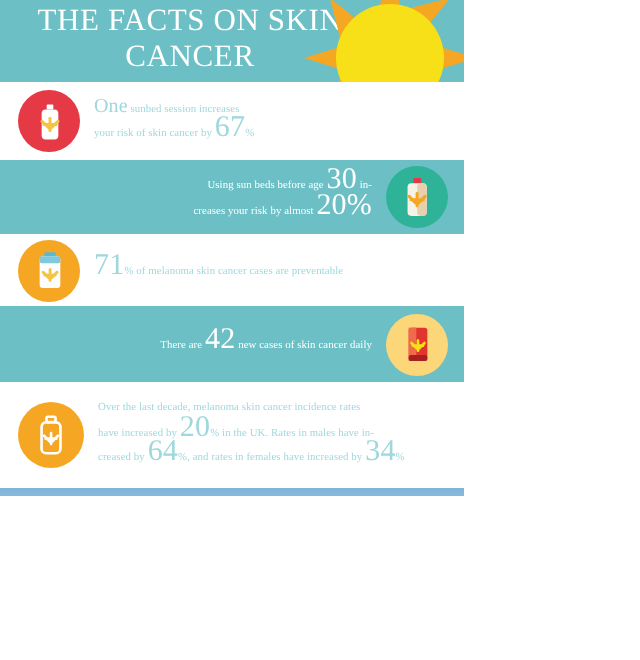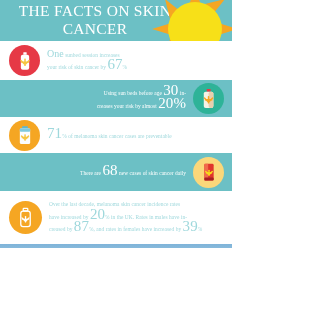--- a/index.html
+++ b/index.html
@@ -233,21 +233,21 @@
     </div>
     <div class="fact-text text-teal">
       <span class="num">71</span><span class="pct">%</span>
       <span>of melanoma skin cancer cases are preventable</span>
     </div>
   </div>
 
   <div class="row band" id="row4">
     <div class="fact-text text-white">
       <span>There are</span>
-      <span class="num">68</span>
+      <span class="num">42</span>
       <span>new cases of skin cancer daily</span>
     </div>
     <div class="icon-badge">
       <svg viewBox="0 0 24 24" width="20" height="20" aria-hidden="true">
         <rect x="6.4" y="2.2" width="11.2" height="20" rx="1.6" fill="#e0342c"></rect>
         <rect x="6.4" y="2.2" width="4.6" height="20" fill="#f16a4b"></rect>
         <rect x="6.4" y="18.6" width="11.2" height="3.6" rx="1.2" fill="#a81f20"></rect>
         <g fill="#f7e018">
           <rect x="11.2" y="9.2" width="1.6" height="7.6" rx="0.7"></rect>
           <rect x="8.2" y="12.2" width="7.6" height="1.6" rx="0.7"></rect>
@@ -272,22 +272,22 @@
           <rect x="13.6" y="11" width="1.5" height="6.1" rx="0.7" transform="rotate(45 14.35 14.05)"></rect>
         </g>
       </svg>
     </div>
     <div class="fact-text text-teal">
       <span>Over the last decade, melanoma skin cancer incidence rates</span><br>
       <span>have increased by</span>
       <span class="num">20</span><span class="pct">%</span>
       <span>in the UK. Rates in males have in-</span><br>
       <span>creased by</span>
-      <span class="num">87</span><span class="pct">%</span><span>, and rates in females have increased by</span>
-      <span class="num">39</span><span class="pct">%</span>
+      <span class="num">64</span><span class="pct">%</span><span>, and rates in females have increased by</span>
+      <span class="num">34</span><span class="pct">%</span>
     </div>
   </div>
 
   <div class="photo">
     <div class="sky"></div>
     <div class="cloudband"></div>
     <div class="sea-far"></div>
     <div class="sea-mid"></div>
     <div class="surf"></div>
     <div class="sand"></div>

